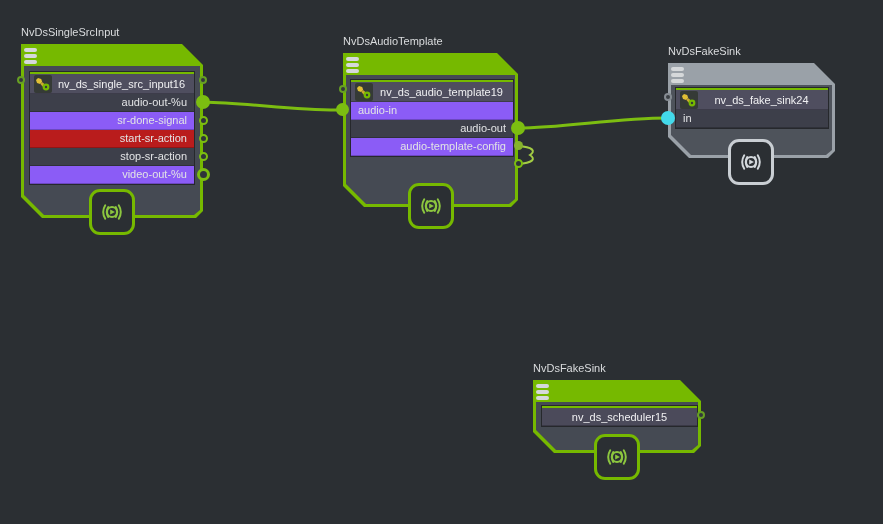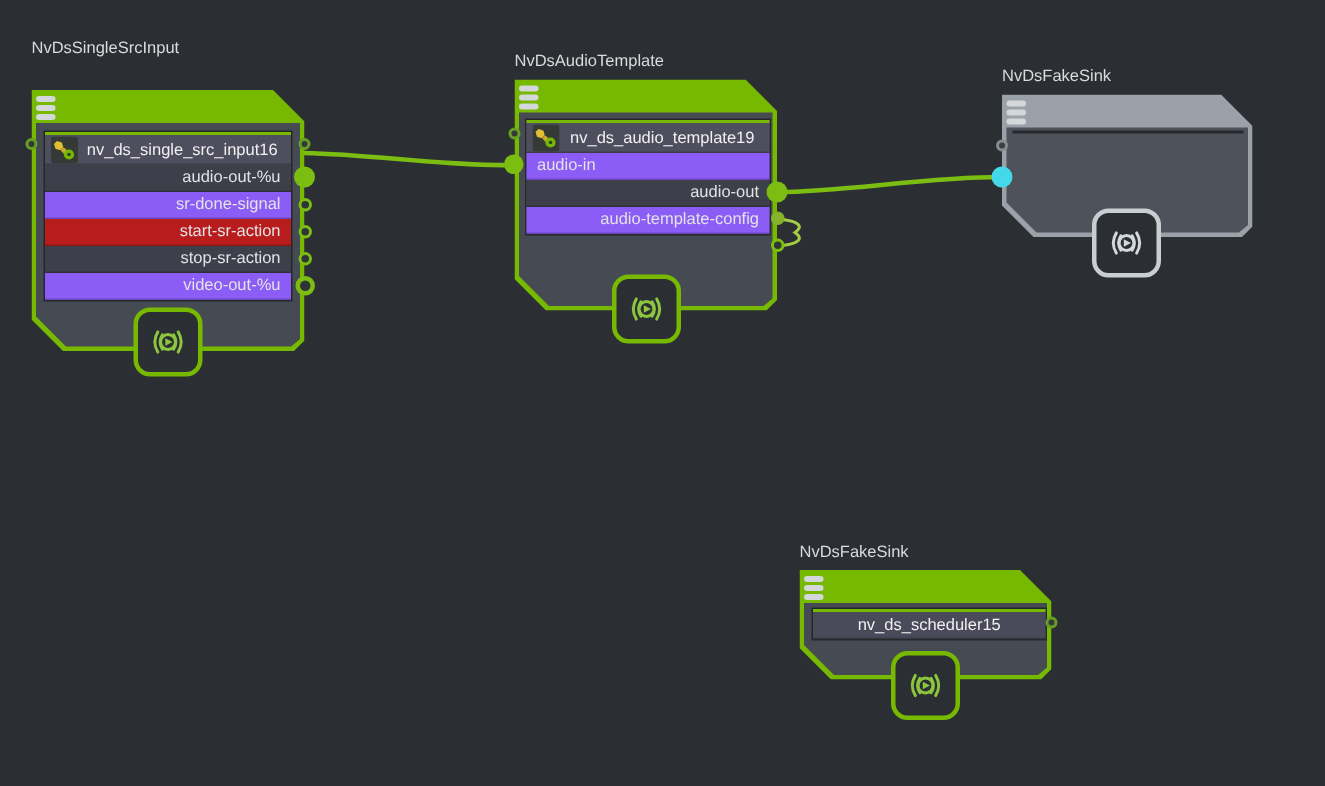--- a/index.html
+++ b/index.html
@@ -45,21 +45,21 @@
 
 <div id="stage">
 
   <svg class="wires" width="883" height="524">
     <path d="M203,102 C250,103 298,111 343,110" fill="none" stroke="#7cbd11" stroke-width="3" stroke-linecap="round"></path>
     <path d="M518,128 C563,128 616,118 668,118" fill="none" stroke="#7cbd11" stroke-width="3" stroke-linecap="round"></path>
     <path d="M518,146 C533,147 536,151 530,155 C536,159 533,163 518,164" fill="none" stroke="#a3cc44" stroke-width="2" stroke-linecap="round"></path>
   </svg>
 
   <div class="node-title" style="left:21px;top:26px">NvDsSingleSrcInput</div>
-  <div class="node" style="left:21px;top:60px;width:182px;height:174px">
+  <div class="node" style="left:21px;top:44px;width:182px;height:174px">
     <svg class="shape" width="182" height="174">
       <path d="M0,0 L161,0 L182,21 L182,167 L175,174 L21,174 L0,153 Z" fill="#76b900"></path>
       <path d="M3,22 L179,22 L179,166 L173,171 L23,171 L3,151 Z" fill="#454a53"></path>
     </svg>
     <div class="burger">
         <i></i>
         <i></i>
         <i></i>
       </div>
     <div class="panel" style="left:8px;top:27px;width:164px">
@@ -150,20 +150,33 @@
     <svg class="shape" width="167" height="95">
       <path d="M0,0 L146,0 L167,21 L167,88 L160,95 L21,95 L0,74 Z" fill="#9aa1a8"></path>
       <path d="M3,22 L164,22 L164,87 L158,92 L23,92 L3,72 Z" fill="#4e535b"></path>
     </svg>
     <div class="burger">
         <i></i>
         <i></i>
         <i></i>
       </div>
     <div class="panel" style="left:7px;top:24px;width:152px">
+      <div class="row title-row">
+        <span class="cicon">
+          <svg width="18" height="18" viewBox="0 0 18 18">
+            <rect width="18" height="18" rx="2" fill="#353a36"></rect>
+            <path d="M4 3 l3.2 1 1 3 -2.1 2.1 -3.1-1 -1-3.1 Z" fill="#e0bf35"></path>
+            <rect x="7.5" y="7" width="8" height="3" rx="1" transform="rotate(45 8 8)" fill="#c9a92e"></rect>
+            <circle cx="12" cy="12" r="3.4" fill="#76b900"></circle>
+            <circle cx="12" cy="12" r="1.2" fill="#353a36"></circle>
+          </svg>
+        </span>
+        <span class="cname">nv_ds_fake_sink24</span>
+      </div>
+      <div class="row prow ta-l r-a"><span>in</span></div>
     </div>
     <div class="port p-tiny-gray" style="left:-4px;top:30px"></div>
     <div class="port p-cyan" style="left:-7px;top:48px"></div>
     <div class="badge gray" style="left:60px;top:76px">
       <svg width="30" height="30" viewBox="0 0 40 40">
         <circle cx="20" cy="20" r="6.6" stroke="currentColor" stroke-width="2.6" fill="none"></circle>
         <path d="M17.6 16.6 L24 20 L17.6 23.4 Z" fill="currentColor"></path>
         <path d="M11 11 Q5.5 20 11 29" stroke="currentColor" stroke-width="2.6" fill="none" stroke-linecap="round"></path>
         <path d="M15 13.5 Q11 20 15 26.5" stroke="currentColor" stroke-width="2.6" fill="none" stroke-linecap="round"></path>
         <path d="M29 11 Q34.5 20 29 29" stroke="currentColor" stroke-width="2.6" fill="none" stroke-linecap="round"></path>

